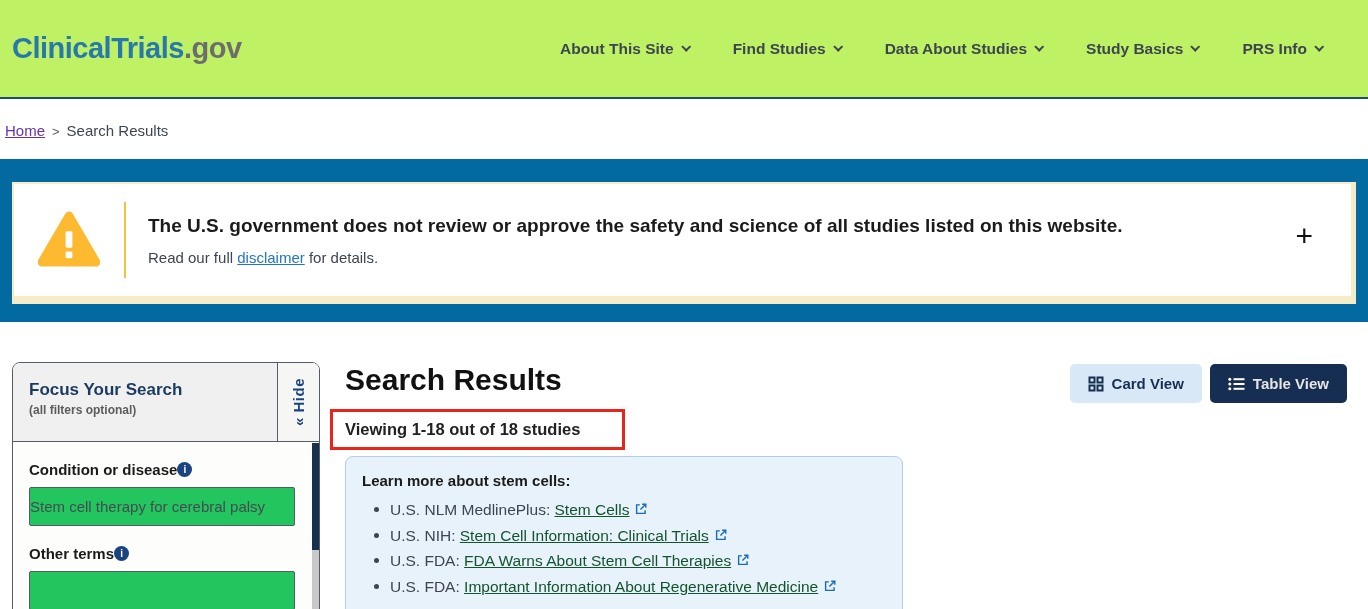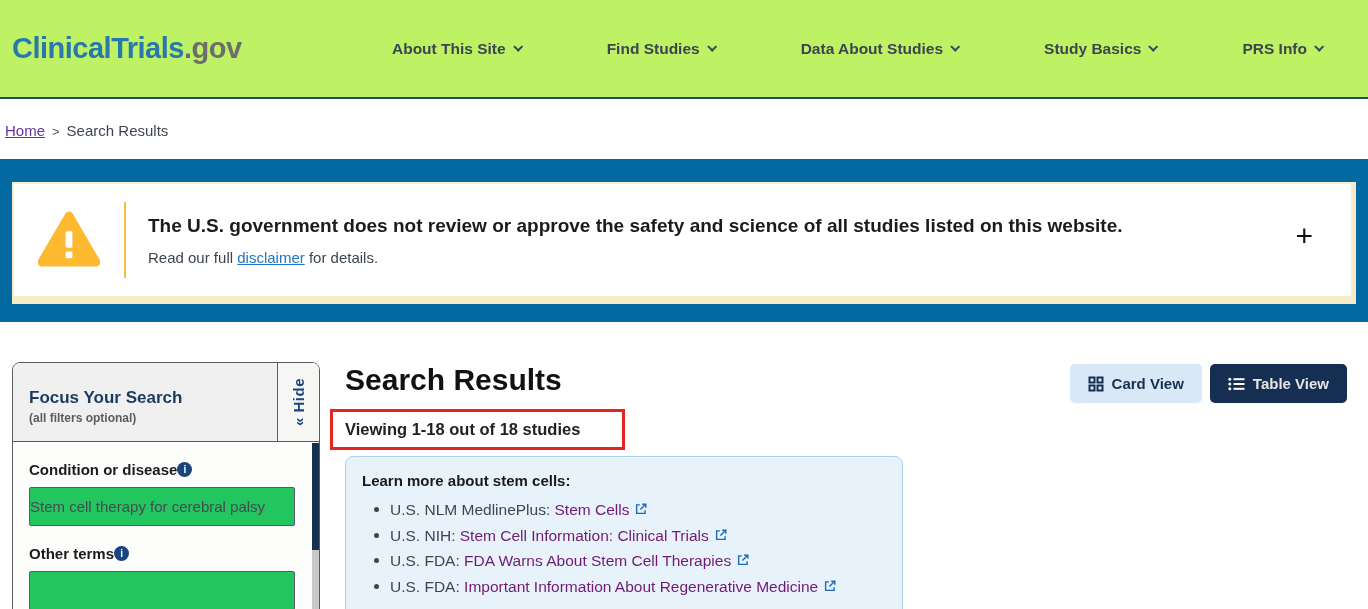--- a/index.html
+++ b/index.html
@@ -11,21 +11,21 @@
     height: 99px; background: #bef264; border-bottom: 2px solid #1e4a73;
     display: flex; align-items: center; justify-content: space-between;
     padding: 0 46px 0 12px;
   }
   .logo { font-size: 29px; font-weight: bold; letter-spacing: -0.5px; cursor: pointer; }
   .logo .logo-main { color: #2878ad; }
   .logo .logo-suffix { color: #6d6d6d; }
   .primary-nav { display: flex; gap: 44px; align-items: center; }
   .nav-item {
     font-size: 15.5px; font-weight: bold; color: #3d4551; text-decoration: none;
-    display: inline-flex; align-items: center; cursor: pointer; white-space: nowrap; margin-left: 42px;
+    display: inline-flex; align-items: center; cursor: pointer; white-space: nowrap;
   }
   .chev {
     width: 7px; height: 7px; border-right: 2px solid #3d4551; border-bottom: 2px solid #3d4551;
     transform: rotate(45deg) translateY(-1px); display: inline-block; margin-left: 8px; margin-top: -3px;
   }
 
   
   .breadcrumb { padding: 23px 12px 20px 5px; font-size: 15px; background: #fff; }
   .breadcrumb a { color: #6632a8; text-decoration: underline; cursor: pointer; }
   .breadcrumb .sep { color: #5c5c5c; margin: 0 7px; font-size: 13px; }
@@ -54,21 +54,21 @@
   .main-row { display: flex; padding: 40px 21px 0 12px; align-items: flex-start; }
 
   
   .sidebar {
     width: 308px; flex: none; border: 1px solid #565c65; border-radius: 8px 8px 0 0;
     background: #fff; height: 460px; position: relative; overflow: hidden;
   }
   .sidebar-head {
     display: flex; background: #f0f0f0; border-bottom: 1px solid #565c65; min-height: 79px;
   }
-  .sidebar-titles { flex: 1; padding: 25px 16px 12px 16px; }
+  .sidebar-titles { flex: 1; padding: 17px 16px 12px 16px; }
   .sidebar-title { font-size: 17px; font-weight: bold; color: #1b3a5f; margin-bottom: 3px; }
   .sidebar-subtitle { font-size: 12px; font-weight: bold; color: #5c5c5c; }
   .hide-btn {
     width: 42px; flex: none; border: none; border-left: 1px solid #565c65; background: #f6f6f4;
     cursor: pointer; display: flex; align-items: center; justify-content: center;
   }
   .hide-text {
     writing-mode: vertical-rl; transform: rotate(180deg); white-space: nowrap;
     font-size: 15px; font-weight: bold; color: #1a4480;
     font-family: "Liberation Sans", sans-serif; letter-spacing: 0.5px;
@@ -122,21 +122,21 @@
   .info-head { font-size: 15px; font-weight: bold; color: #1b1b1b; margin-bottom: 8px; }
   .info-list { list-style: none; }
   .info-list li {
     font-size: 15.5px; color: #3d4551; line-height: 25.5px;
     padding-left: 28px; position: relative;
   }
   .info-list li::before {
     content: ""; position: absolute; left: 12px; top: 10px; width: 5px; height: 5px;
     border-radius: 50%; background: #3d4551;
   }
-  .info-list a { color: #701a75; cursor: pointer; }
+  .info-list a { color: #14532d; text-decoration: underline; cursor: pointer; }
   .ext-icon { margin-left: 5px; vertical-align: -1px; }
 </style>
 </head>
 <body>
 
 <div>
 
   <header class="site-header">
     <a class="logo">
       <span class="logo-main">ClinicalTrials</span><span class="logo-suffix">.gov</span>

